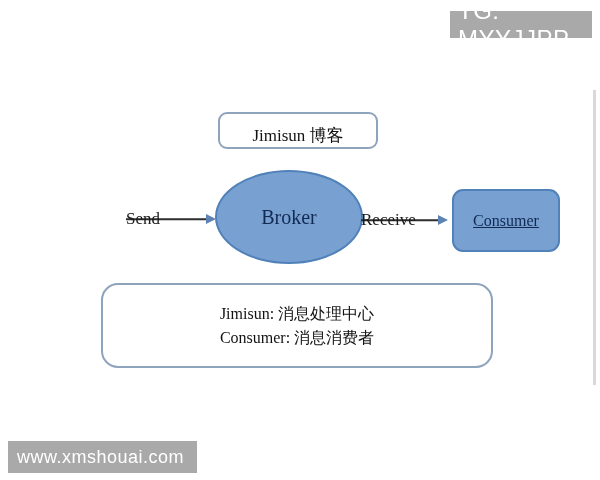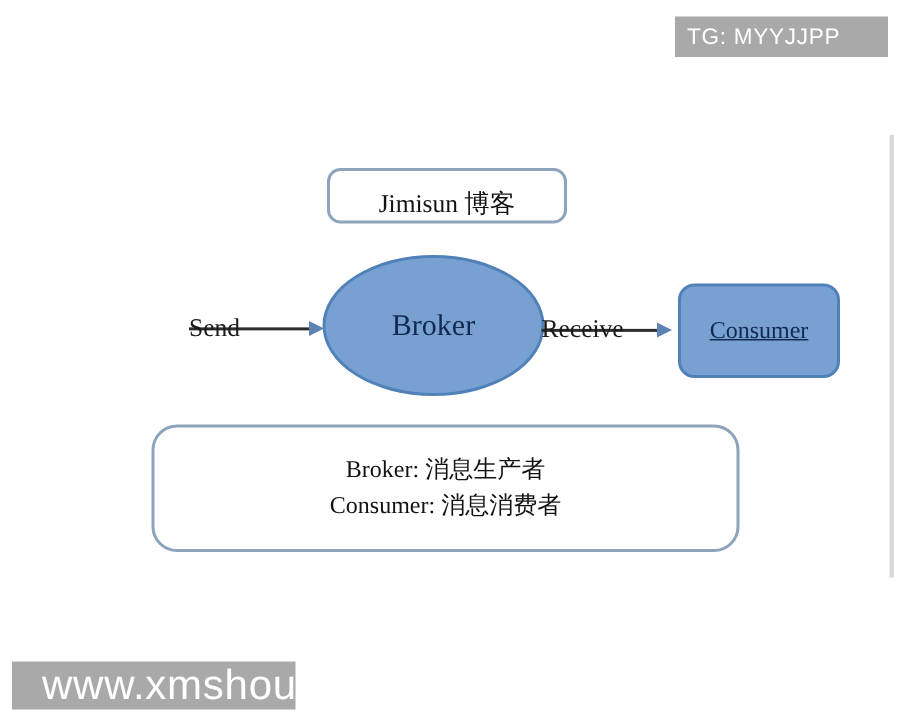--- a/index.html
+++ b/index.html
@@ -19,25 +19,25 @@
   .wm {
     position: absolute;
     background: var(--watermark-bg, #a9a9a9);
     color: var(--watermark-text, #ffffff);
     font-family: "Liberation Sans", "DejaVu Sans", sans-serif;
     display: flex; align-items: center;
     box-sizing: border-box;
   }
   .wm-top {
     left: 450px; top: 11px; width: 142px; height: 27px;
-    font-size: 15px; padding-left: 8px; letter-spacing: 0.5px;
+    font-size: 24px; padding-left: 8px; letter-spacing: 0.5px;
   }
   .wm-bottom {
     left: 8px; top: 441px; width: 189px; height: 32px;
-    font-size: 28px; padding-left: 20px; letter-spacing: 0.5px;
+    font-size: 18px; padding-left: 9px; letter-spacing: 0.5px;
   }
 
   
   .title-box {
     position: absolute; left: 218px; top: 112px; width: 160px; height: 37px;
     border: 2px solid var(--outline-border, #8ea4bd);
     border-radius: 9px; background: #ffffff;
     display: flex; align-items: flex-end; justify-content: center;
     font-size: 17px; color: #121212;
     box-sizing: border-box;
@@ -121,21 +121,21 @@
     <div class="lbl">Send</div>
   </div>
 
   <div class="arrow receive">
     <div class="line"></div>
     <div class="head"></div>
     <div class="lbl">Receive</div>
   </div>
 
   <div class="legend">
-    <div class="legend-line">Broker: 消息生产者</div>
+    <div class="legend-line">Jimisun: 消息处理中心</div>
     <div class="legend-line">Consumer: 消息消费者</div>
   </div>
 
   <div class="edge-line"></div>
 
   <div class="wm wm-bottom">
     <span>www.xmshouai.com</span>
   </div>
 
 </div>

